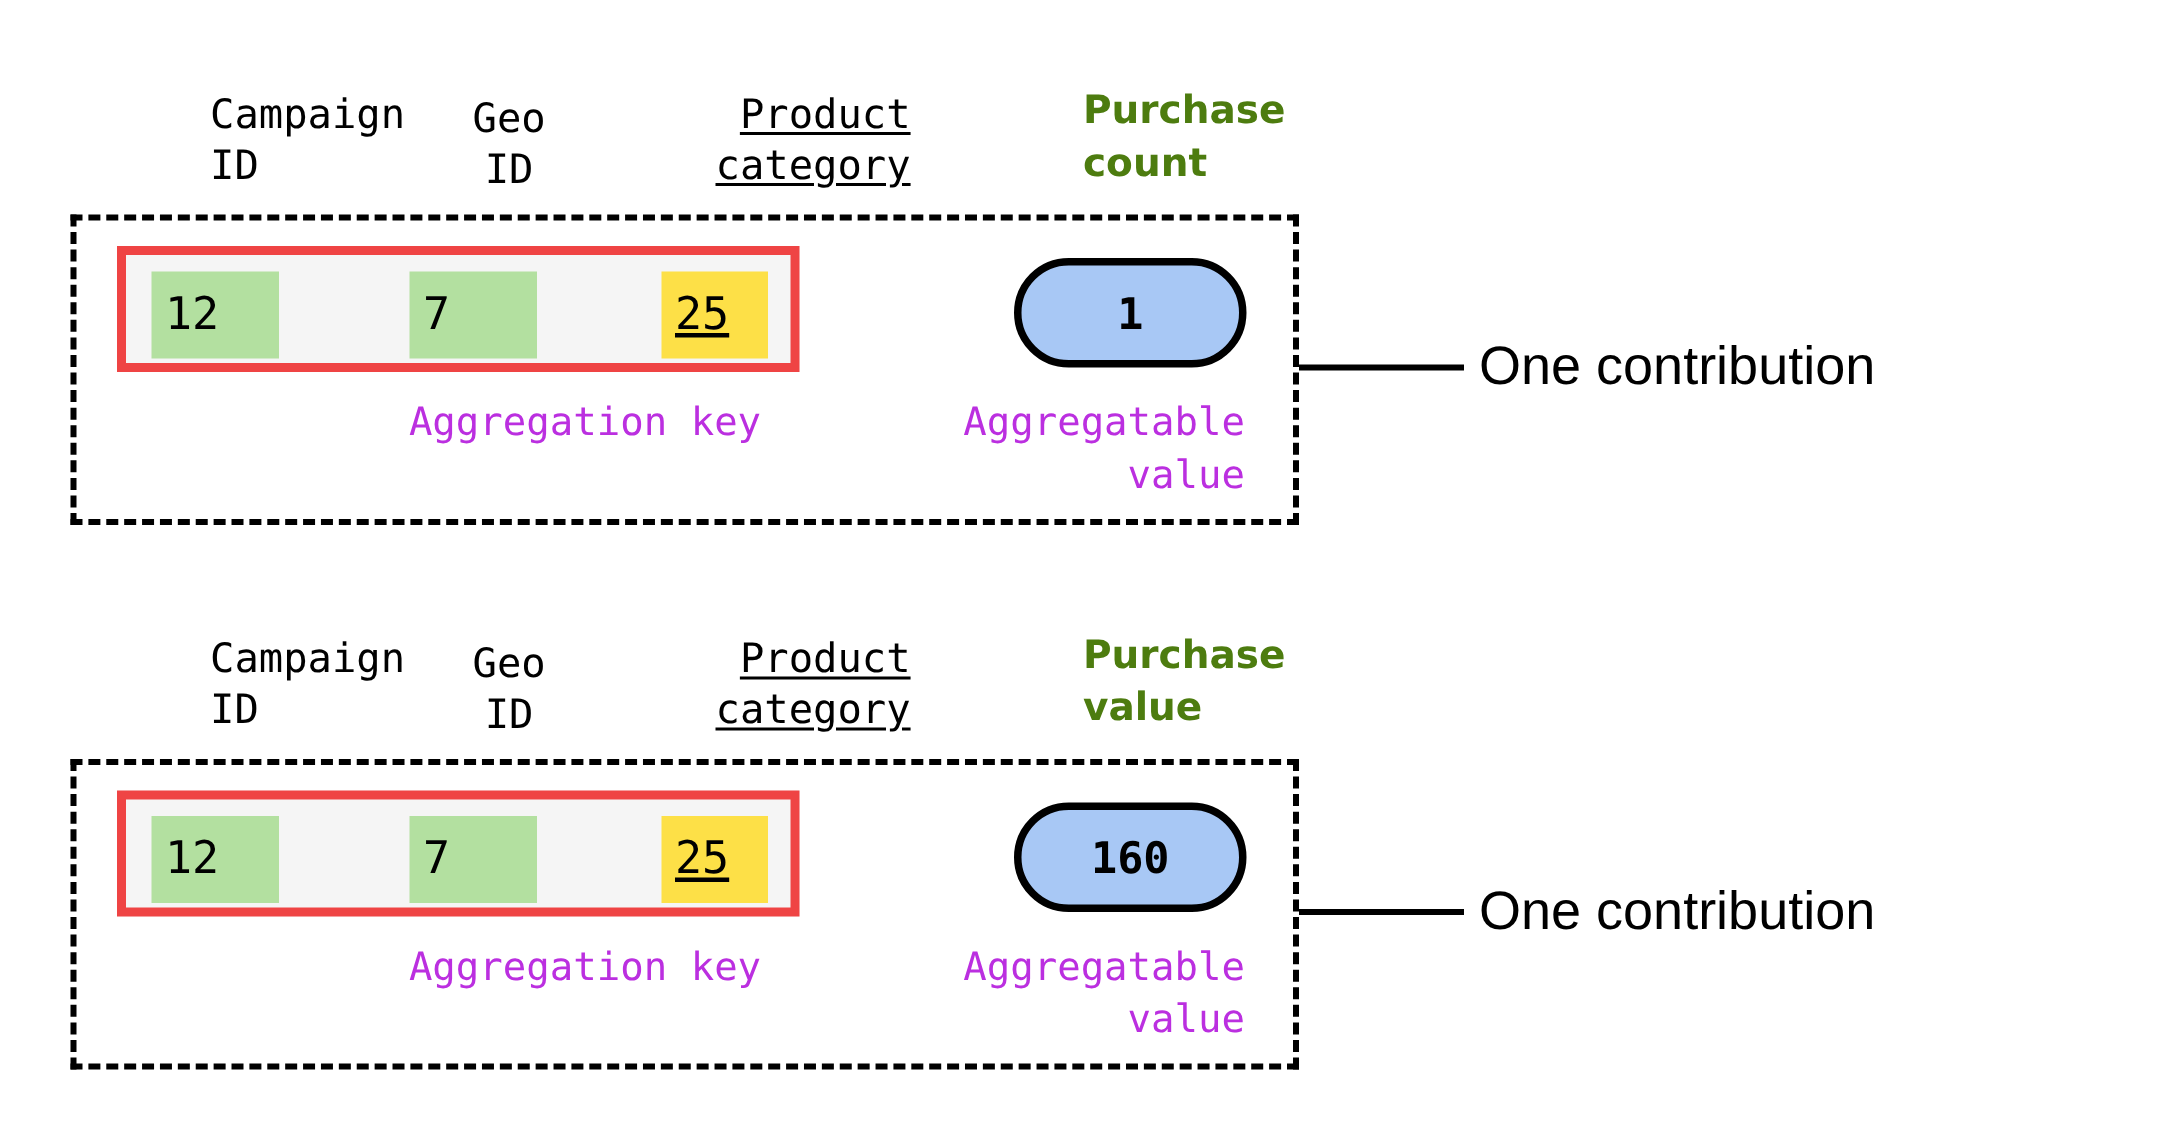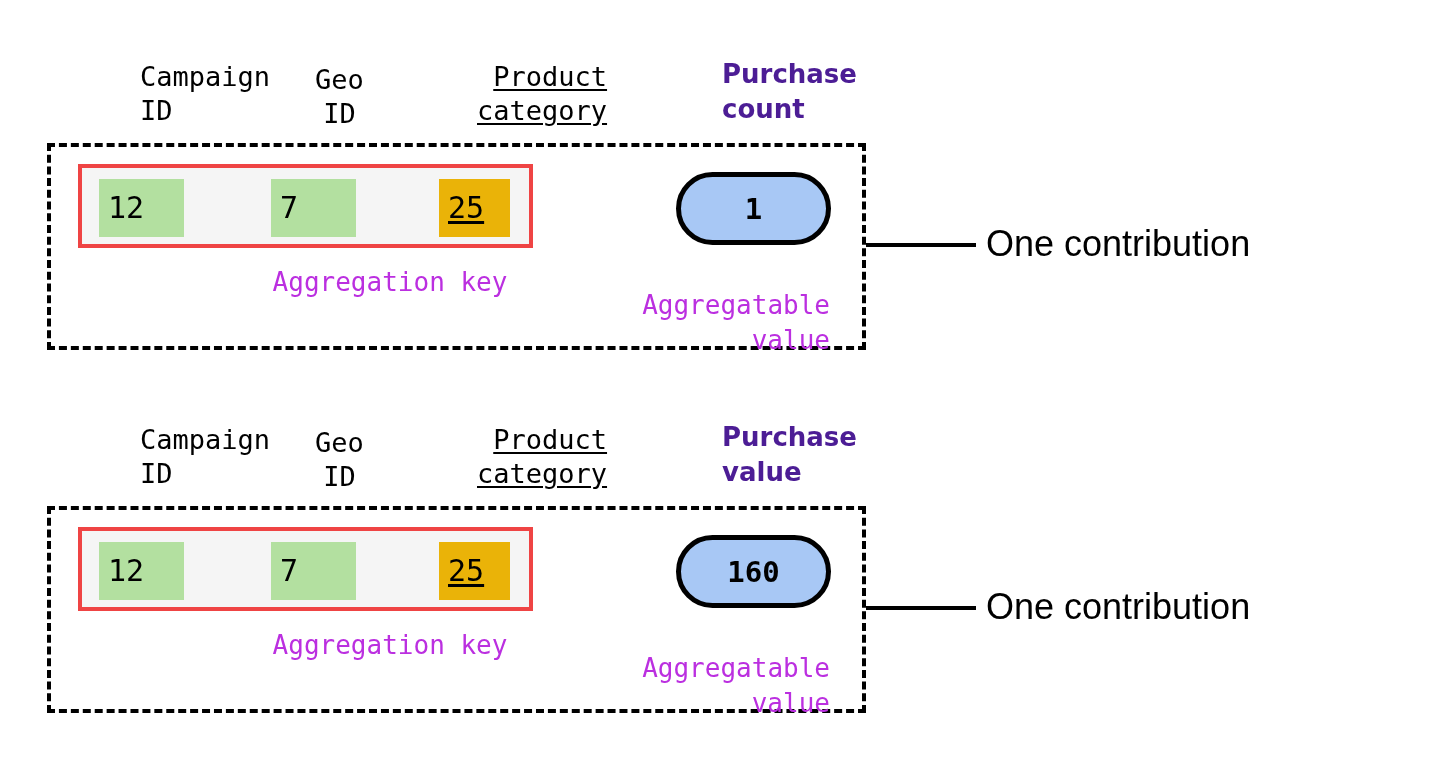--- a/index.html
+++ b/index.html
@@ -55,21 +55,21 @@
   .hdr-product  { left: 337px; top: 0px; text-decoration: underline; text-underline-offset: 3px; text-align: right; }
 
   .hdr-purchase {
     position: absolute;
     left: 582px;
     top: -3px;
     font-family: "DejaVu Sans", sans-serif;
     font-weight: bold;
     font-size: 26px;
     line-height: 35px;
-    color: #4c1d95;
+    color: #4d7c0f;
     white-space: pre;
   }
 
   
   .dashed-box {
     position: absolute;
     left: 47px;
     top: 143px;
     width: 819px;
     height: 207px;
@@ -77,21 +77,21 @@
     box-sizing: border-box;
   }
 
   
   .key-box {
     position: absolute;
     left: 78px;
     top: 164px;
     width: 455px;
     height: 84px;
-    border: 4px solid #ef4444;
+    border: 6px solid #ef4444;
     background: #f5f5f5;
     box-sizing: border-box;
   }
   .cell {
     position: absolute;
     font-family: "DejaVu Sans Mono", monospace;
     font-size: 30px;
     line-height: 58px;
     color: #000000;
     text-align: left;
@@ -104,21 +104,21 @@
     background: #b3e0a0;
   }
   .cell-geo {
     left: 189px; top: 11px;
     width: 85px; height: 58px;
     background: #b3e0a0;
   }
   .cell-product {
     left: 357px; top: 11px;
     width: 71px; height: 58px;
-    background: #eab308;
+    background: #fde047;
   }
   .cell-product .val {
     text-decoration: underline;
     text-underline-offset: 3px;
   }
 
   
   .pill {
     position: absolute;
     left: 676px;
@@ -151,21 +151,20 @@
     left: 244px;
     top: 265px;
     width: 292px;
     text-align: center;
   }
   .ann-value {
     left: 588px;
     top: 265px;
     width: 242px;
     text-align: right;
-    margin-top: 23px;
   }
 
   
   .leader {
     position: absolute;
     left: 866px;
     top: 243px;
     width: 110px;
     height: 4px;
     background: #000000;

